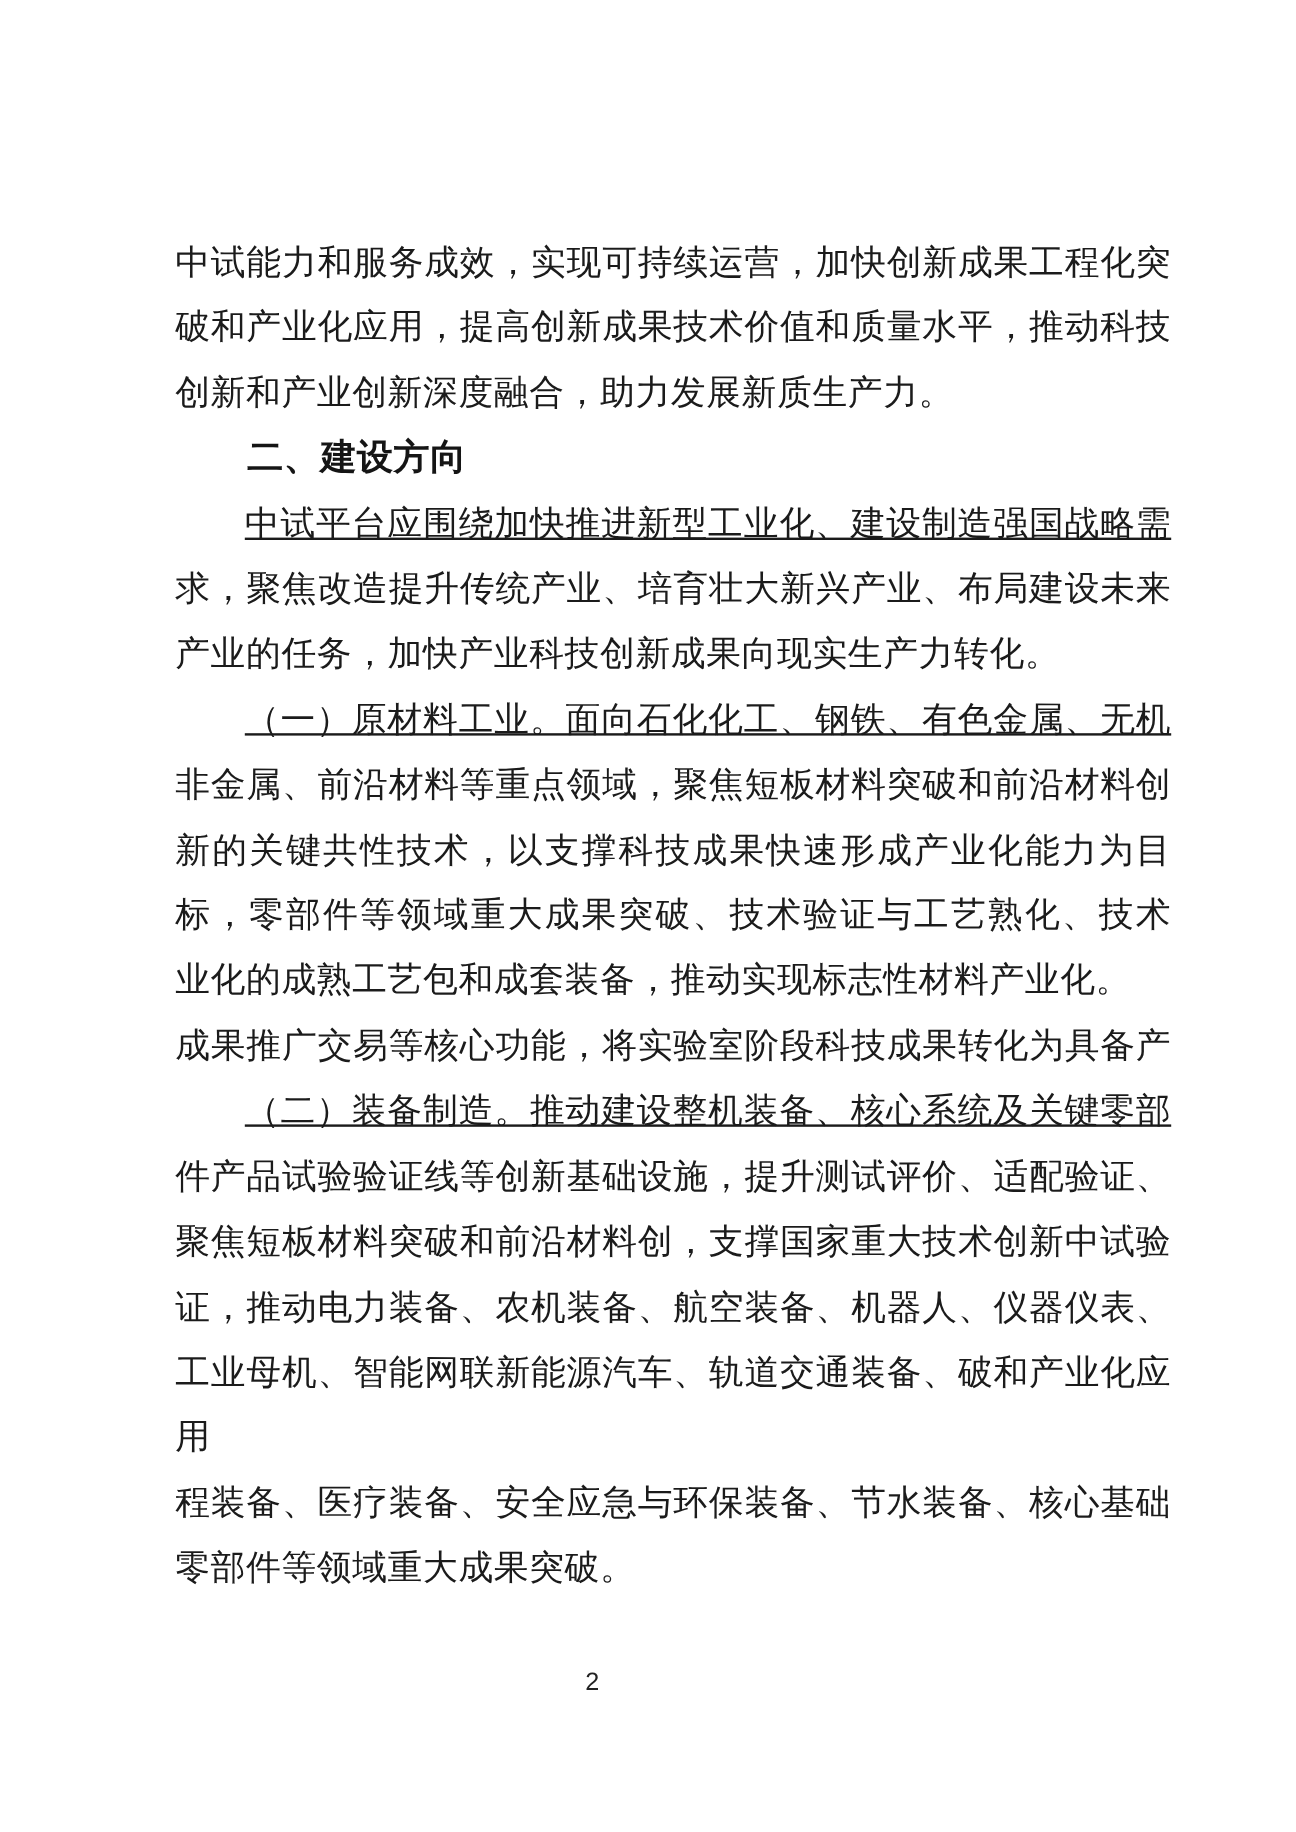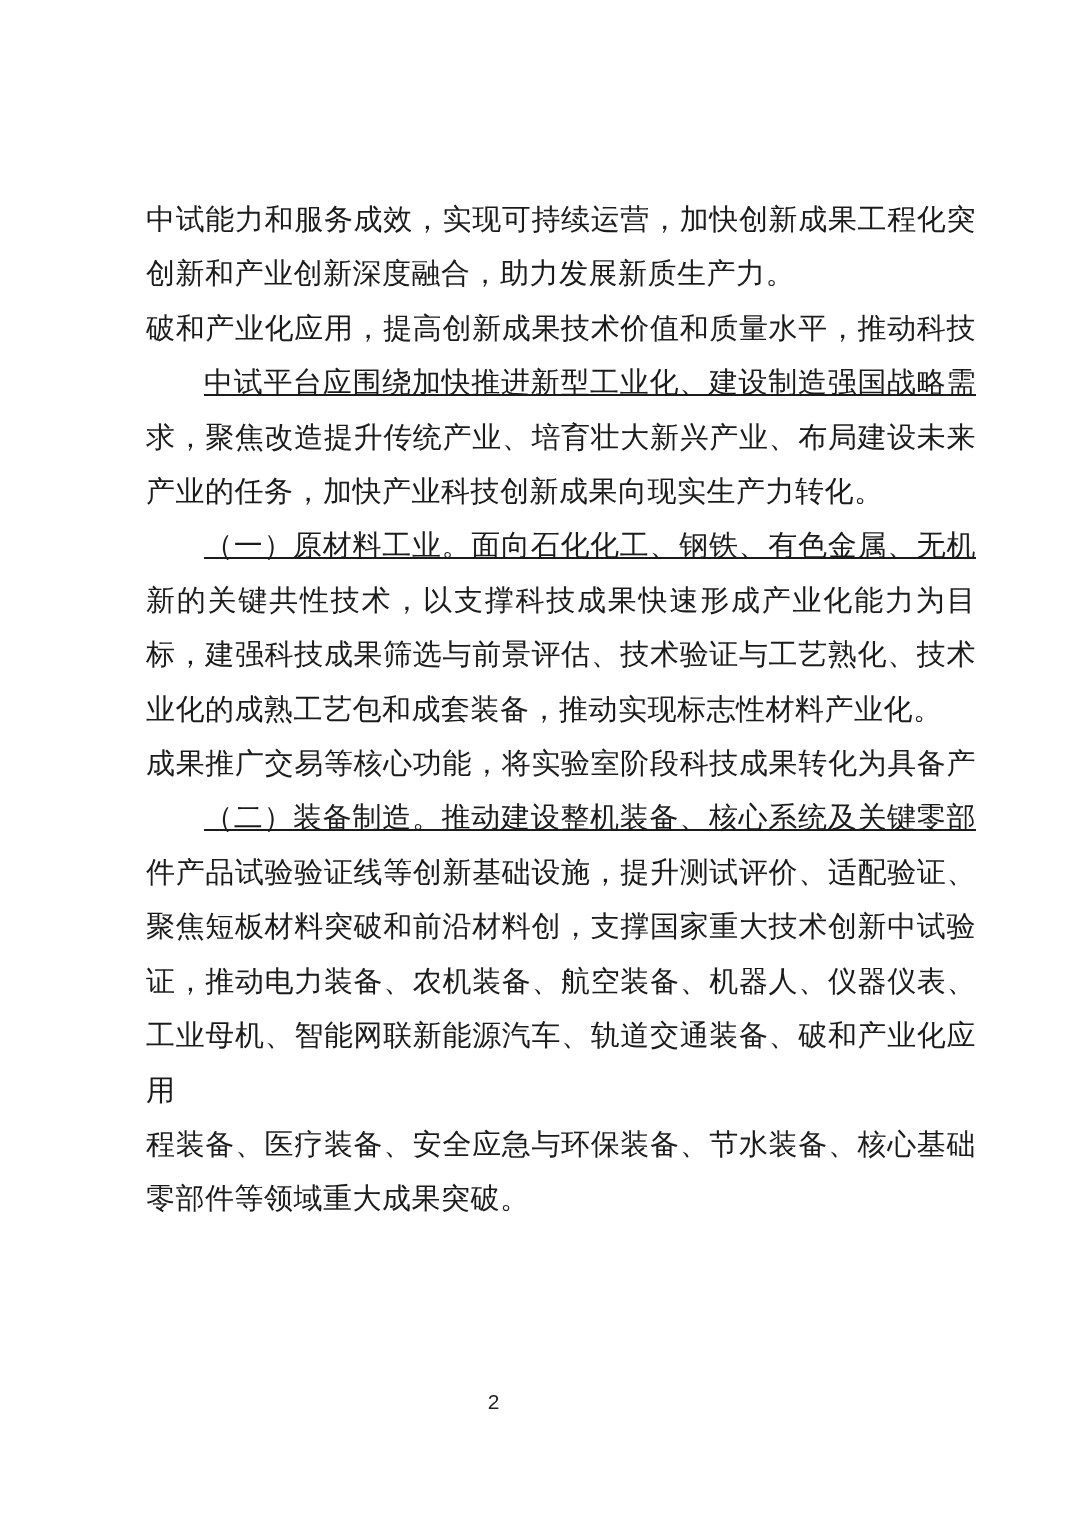--- a/index.html
+++ b/index.html
@@ -58,31 +58,33 @@
     font-family: "Liberation Sans", "DejaVu Sans", sans-serif;
   }
 </style>
 </head>
 <body>
 
 <div class="page">
   <div class="content">
 
     <div class="ln">中试能力和服务成效，实现可持续运营，加快创新成果工程化突</div>
+    <div class="ln">破和产业化应用，提高创新成果技术价值和质量水平，推动科技</div>
     <div class="ln end">创新和产业创新深度融合，助力发展新质生产力。</div>
-    <div class="ln">破和产业化应用，提高创新成果技术价值和质量水平，推动科技</div>
 
+    <div class="ln heading">二、建设方向</div>
 
     <div class="ln ind">中试平台应围绕加快推进新型工业化、建设制造强国战略需</div>
     <div class="ln">求，聚焦改造提升传统产业、培育壮大新兴产业、布局建设未来</div>
     <div class="ln end">产业的任务，加快产业科技创新成果向现实生产力转化。</div>
 
     <div class="ln ind">（一）原材料工业。面向石化化工、钢铁、有色金属、无机</div>
+    <div class="ln">非金属、前沿材料等重点领域，聚焦短板材料突破和前沿材料创</div>
     <div class="ln">新的关键共性技术，以支撑科技成果快速形成产业化能力为目</div>
-    <div class="ln">标，建强科技成果筛选与前景评估、技术验证与工艺熟化、技术</div>
+    <div class="ln">标，零部件等领域重大成果突破、技术验证与工艺熟化、技术</div>
     <div class="ln end">业化的成熟工艺包和成套装备，推动实现标志性材料产业化。</div>
     <div class="ln">成果推广交易等核心功能，将实验室阶段科技成果转化为具备产</div>
 
     <div class="ln ind">（二）装备制造。推动建设整机装备、核心系统及关键零部</div>
     <div class="ln">件产品试验验证线等创新基础设施，提升测试评价、适配验证、</div>
     <div class="ln">聚焦短板材料突破和前沿材料创，支撑国家重大技术创新中试验</div>
     <div class="ln">证，推动电力装备、农机装备、航空装备、机器人、仪器仪表、</div>
     <div class="ln">工业母机、智能网联新能源汽车、轨道交通装备、破和产业化应用</div>
     <div class="ln">程装备、医疗装备、安全应急与环保装备、节水装备、核心基础</div>
     <div class="ln end">零部件等领域重大成果突破。</div>

